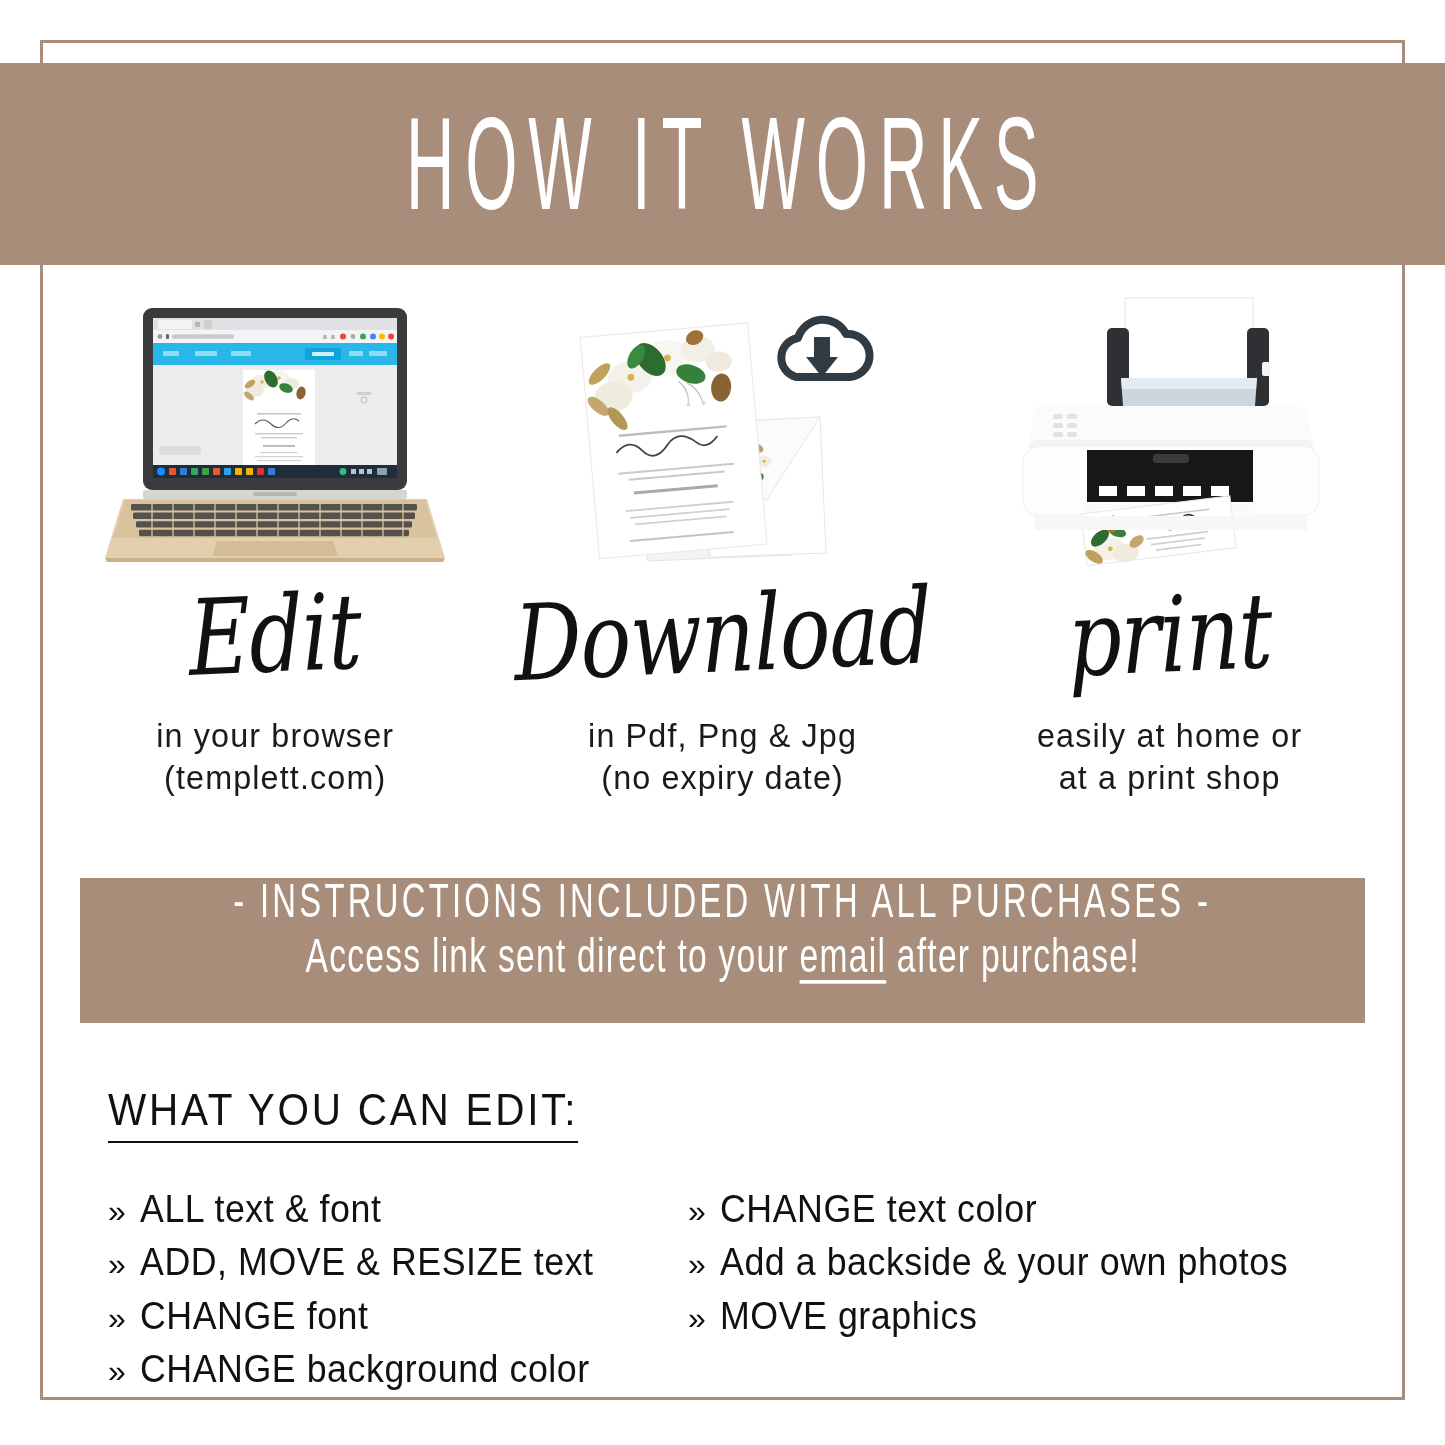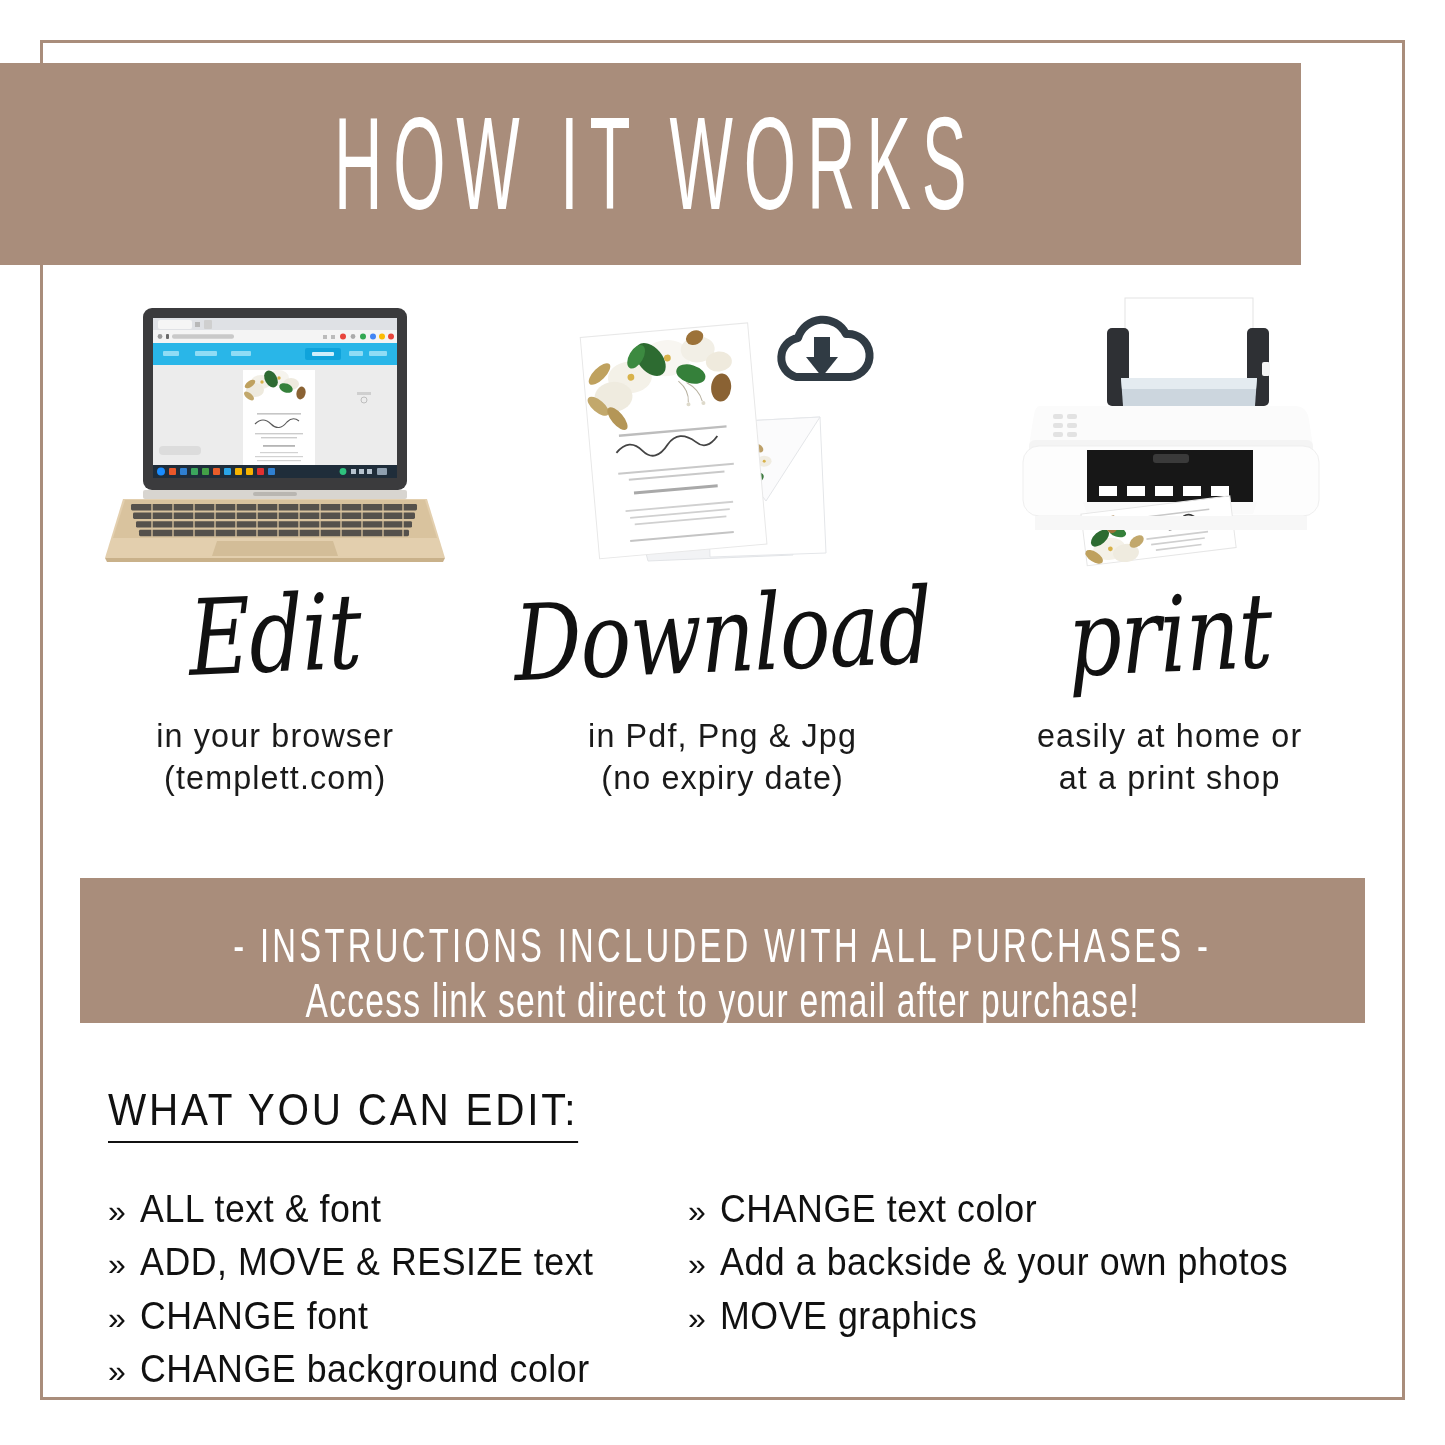--- a/index.html
+++ b/index.html
@@ -18,21 +18,21 @@
     width:1365px;height:1360px;
     border:3px solid #a98d7b;
     box-sizing:border-box;
     pointer-events:none;
   }
 
   
   #header-banner{
     position:absolute;
     left:0;top:63px;
-    width:1301px;height:202px;
+    width:1445px;height:202px;
     background:#a98d7b;
     display:flex;align-items:center;justify-content:center;
   }
   #header-title{
     color:#ffffff;
     font-size:112px;
     font-weight:300;
     letter-spacing:18px;
     line-height:1;
     transform:scaleX(.60) scaleY(1.18);
@@ -93,21 +93,21 @@
 
   
   #instructions-banner{
     position:absolute;
     left:80px;top:878px;
     width:1285px;height:145px;
     background:#a98d7b;
     display:flex;
     flex-direction:column;
     align-items:center;
-    justify-content:flex-end;
+    justify-content:flex-start;
   }
   #instructions-line1{
     color:#ffffff;
     font-size:40px;
     font-weight:300;
     letter-spacing:4px;
     white-space:nowrap;
     transform:scaleX(.82) scaleY(1.22);
     margin-bottom:10px;
     font-family:"Liberation Sans", sans-serif;

